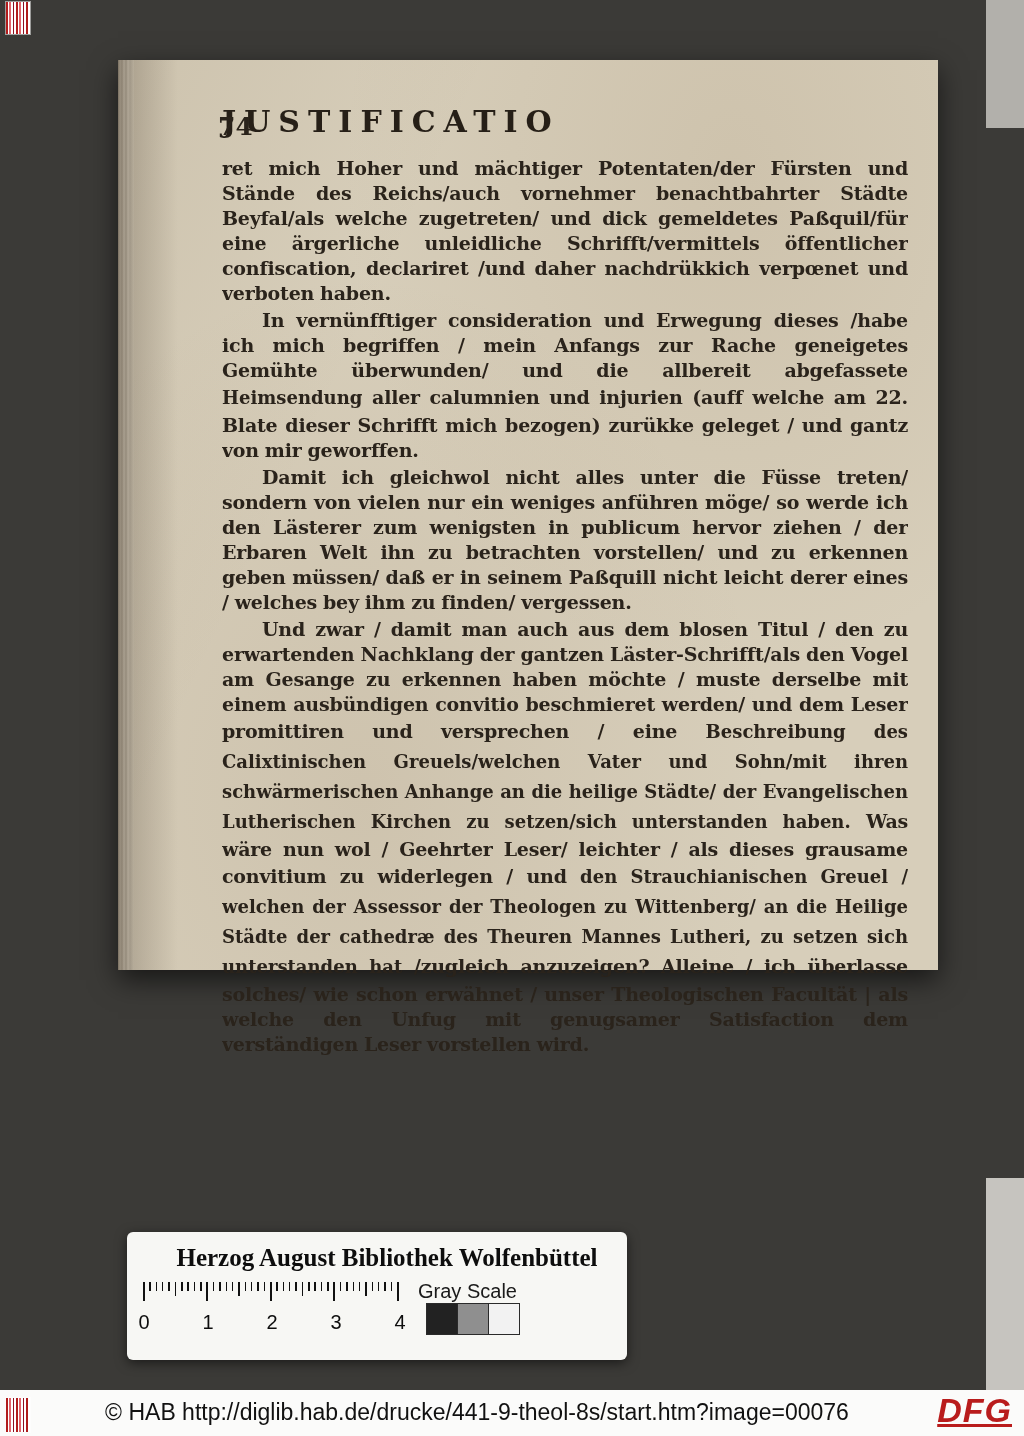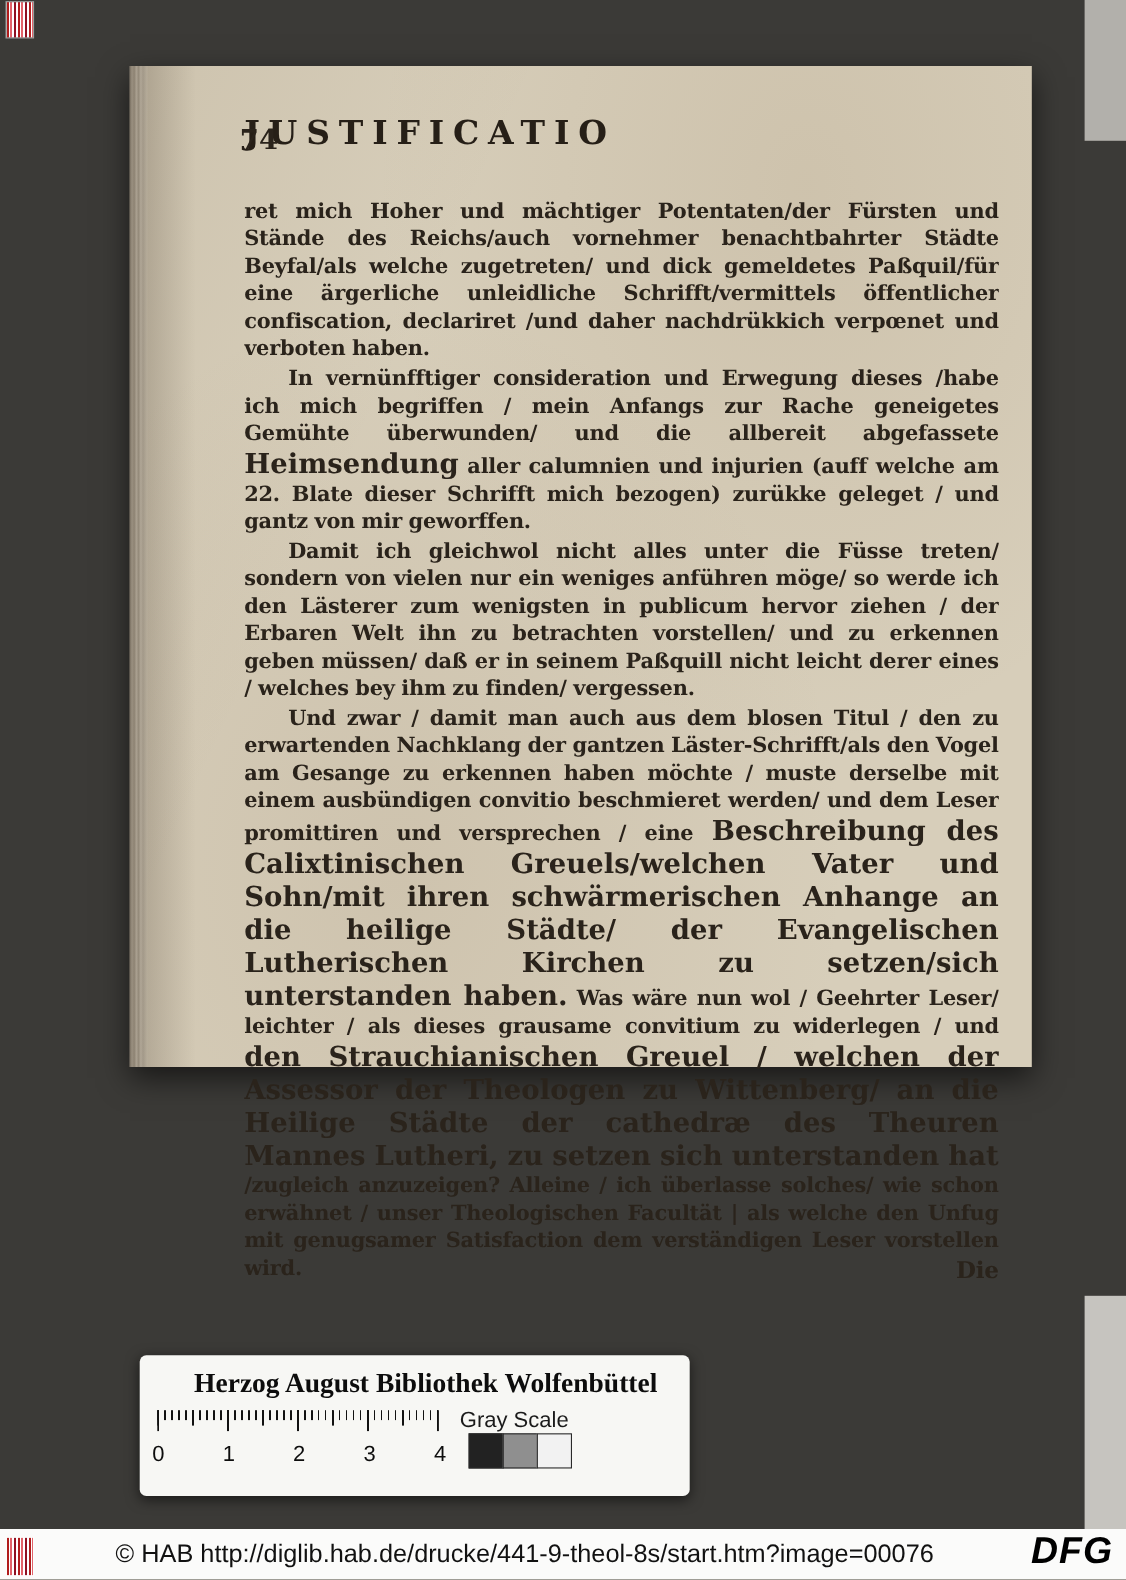--- a/index.html
+++ b/index.html
@@ -45,28 +45,28 @@
 
   .text-block { position:absolute; left:104px; top:44px; width:686px; }
 
   .header-row { position:relative; height:48px; color:#2a231b; }
   .pageno { position:absolute; left:-4px; top:8px; font-size:25px; font-weight:bold; }
   .running-title {
     text-align:left; font-size:30px; letter-spacing:8px; font-weight:bold; color:#261f17;
   }
 
   .body-text {
-    margin-top:28px; height:1002px; overflow:hidden;
+    margin-top:4px; height:1002px; overflow:hidden;
     text-align:justify; font-size:19px; line-height:25px;
     color:#2a231b; font-weight:bold; letter-spacing:-0.2px;
     word-spacing:-0.5px;
   }
   .para { margin:0 0 2px 0; }
   .para.indent { text-indent:40px; }
-  .big { font-size:25px; line-height:30px; letter-spacing:0; }
+  .big { font-size:18px; line-height:30px; letter-spacing:0; }
 
   .catchword { text-align:right; margin-top:-26px; font-size:21px; font-weight:bold; color:#2a231b; }
 
   
   .info-card {
     position:absolute; left:127px; top:1232px; width:500px; height:128px;
     background:#f7f7f4; border-radius:6px; box-shadow:0 3px 12px rgba(0,0,0,0.55);
   }
   .card-title {
     font-family:"Liberation Serif", serif; font-weight:bold;
@@ -121,21 +121,20 @@
 
     <div class="body-text">
       <p class="para"><span>ret mich Hoher und mächtiger Potentaten/der Fürsten und Stände des Reichs/auch vornehmer benachtbahrter Städte Beyfal/als welche zugetreten/ und dick gemeldetes Paßquil/für eine ärgerliche unleidliche Schrifft/vermittels öffentlicher confiscation, declariret /und daher nachdrükkich verpœnet und verboten haben.</span></p>
 
       <p class="para indent"><span>In vernünfftiger consideration und Erwegung dieses /habe ich mich begriffen / mein Anfangs zur Rache geneigetes Gemühte überwunden/ und die allbereit abgefassete </span><span class="big">Heimsendung</span><span> aller calumnien und injurien (auff welche am 22. Blate dieser Schrifft mich bezogen) zurükke geleget / und gantz von mir geworffen.</span></p>
 
       <p class="para indent"><span>Damit ich gleichwol nicht alles unter die Füsse treten/ sondern von vielen nur ein weniges anführen möge/ so werde ich den Lästerer zum wenigsten in publicum hervor ziehen / der Erbaren Welt ihn zu betrachten vorstellen/ und zu erkennen geben müssen/ daß er in seinem Paßquill nicht leicht derer eines / welches bey ihm zu finden/ vergessen.</span></p>
 
       <p class="para indent"><span>Und zwar / damit man auch aus dem blosen Titul / den zu erwartenden Nachklang der gantzen Läster-Schrifft/als den Vogel am Gesange zu erkennen haben möchte / muste derselbe mit einem ausbündigen convitio beschmieret werden/ und dem Leser promittiren und versprechen / eine </span><span class="big">Beschreibung des Calixtinischen Greuels/welchen Vater und Sohn/mit ihren schwärmerischen Anhange an die heilige Städte/ der Evangelischen Lutherischen Kirchen zu setzen/sich unterstanden haben.</span><span> Was wäre nun wol / Geehrter Leser/ leichter / als dieses grausame convitium zu widerlegen / und </span><span class="big">den Strauchianischen Greuel / welchen der Assessor der Theologen zu Wittenberg/ an die Heilige Städte der cathedræ des Theuren Mannes Lutheri, zu setzen sich unterstanden hat</span><span> /zugleich anzuzeigen? Alleine / ich überlasse solches/ wie schon erwähnet / unser Theologischen Facultät | als welche den Unfug mit genugsamer Satisfaction dem verständigen Leser vorstellen wird.</span></p>
 
-      <div class="catchword">Die</div>
     </div>
   </div>
 </div>
 
 <div class="info-card">
   <div class="card-title">Herzog August Bibliothek Wolfenbüttel</div>
   <div class="card-row">
     <div class="ruler">
       <div class="ticks ticks-mm"></div>
       <div class="ticks ticks-half"></div>
@@ -154,15 +153,15 @@
         <span class="gs-sq" style="background: rgb(34, 34, 34);"></span>
         <span class="gs-sq" style="background: rgb(143, 143, 143);"></span>
         <span class="gs-sq" style="background: rgb(242, 242, 242);"></span>
       </span>
     </div>
   </div>
 </div>
 
 <div class="footer-bar">
   <div class="copyright">© HAB http://diglib.hab.de/drucke/441-9-theol-8s/start.htm?image=00076</div>
-  <div class="dfg" style="color: #000000;">DFG</div>
+  <div class="dfg" style="color: #b91c1c; text-decoration: underline;">DFG</div>
 </div>
 <div class="regmark regmark-bottom"></div>
 
 </body></html>

